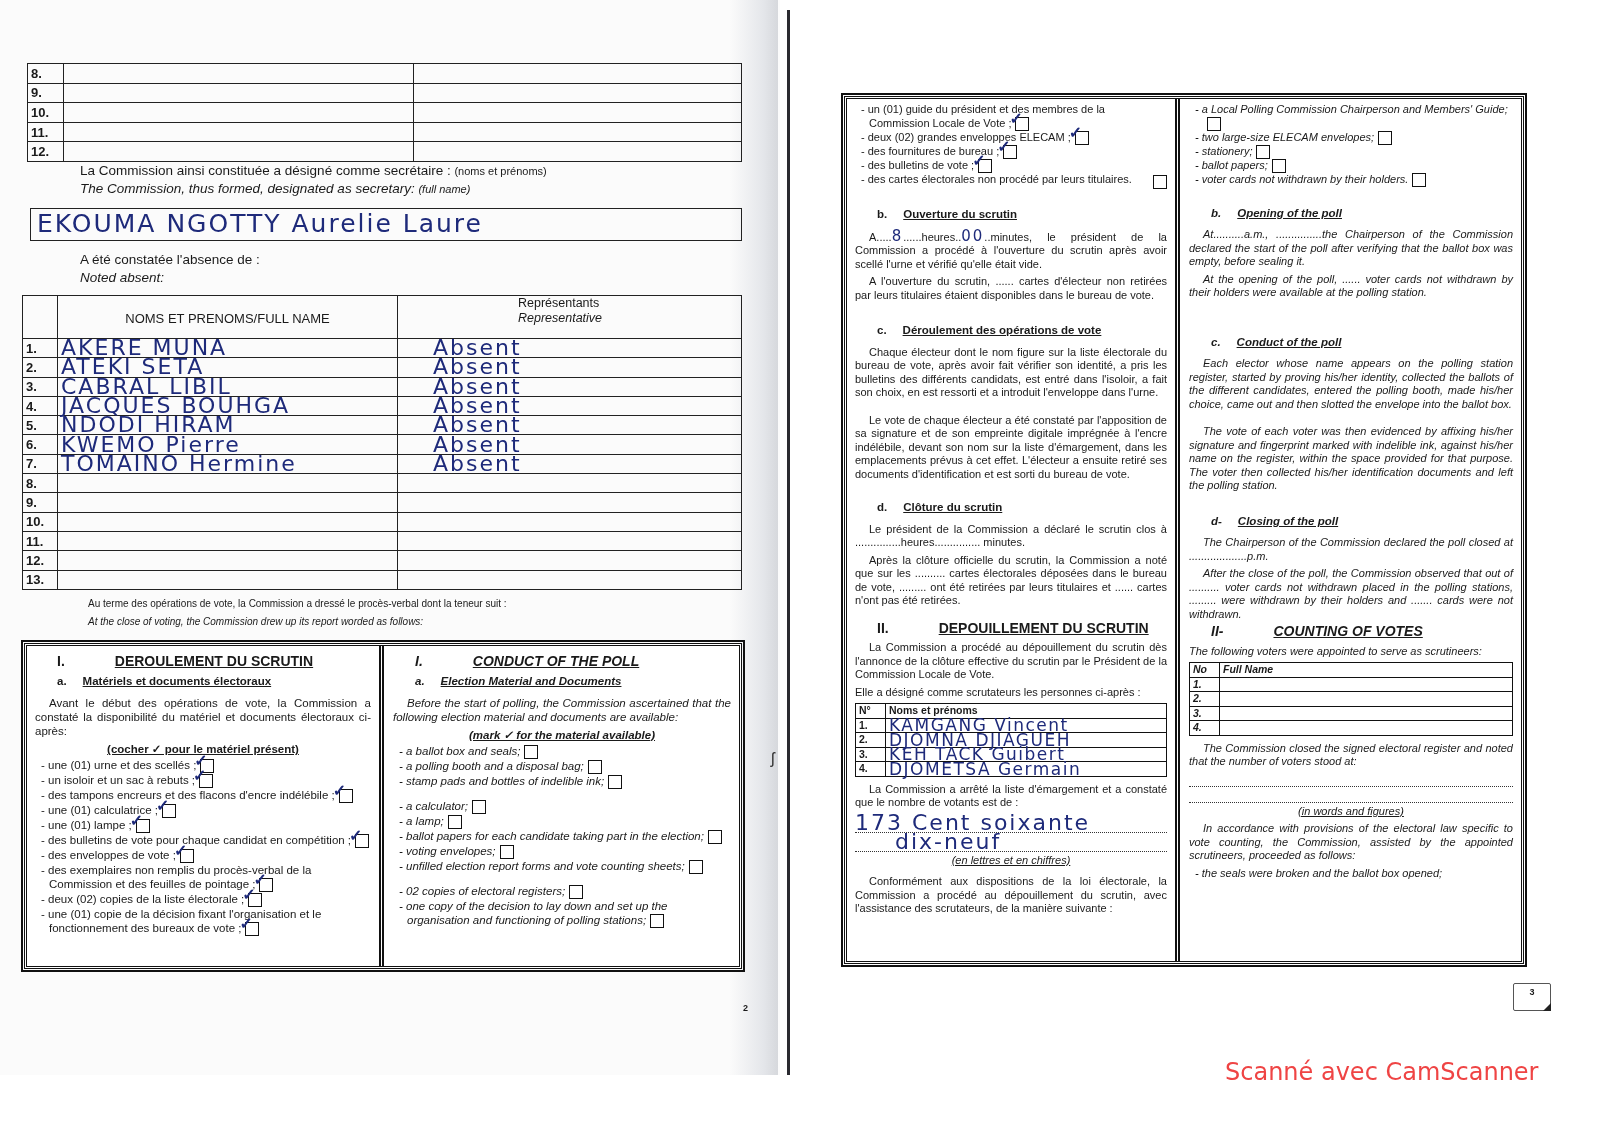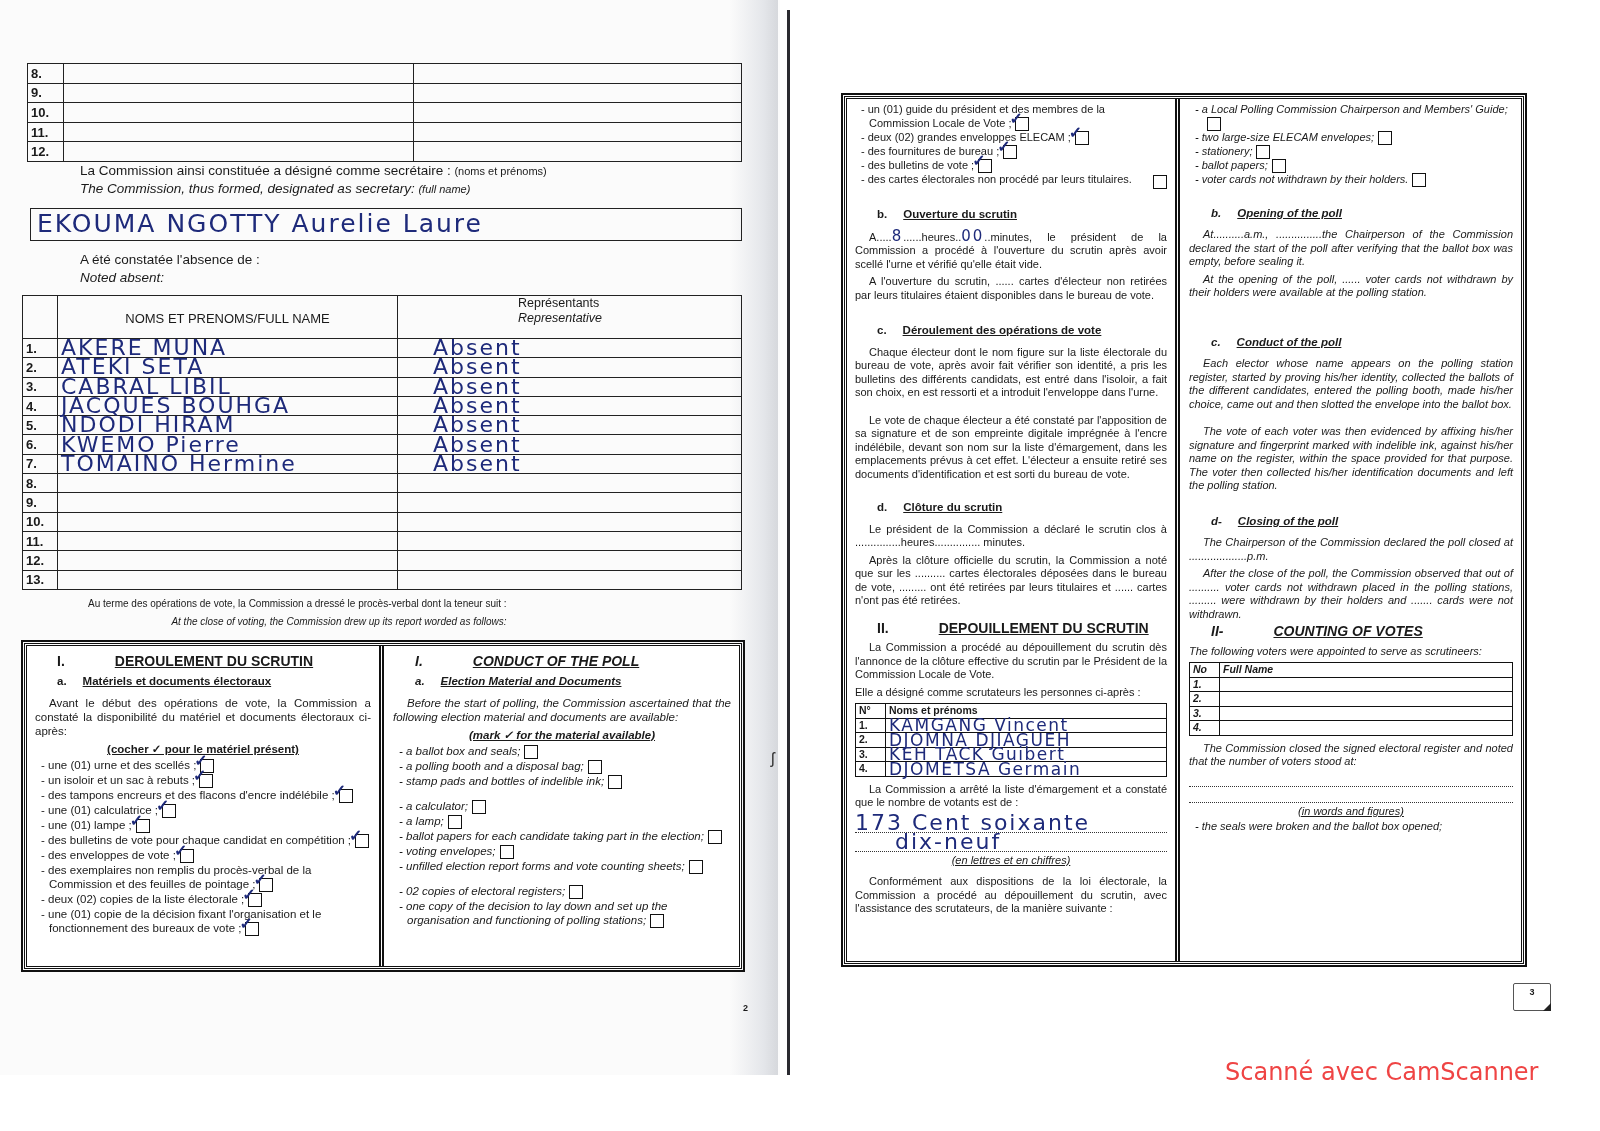--- a/index.html
+++ b/index.html
@@ -34,21 +34,21 @@
   .absent-table th, .absent-table td { border: 1.5px solid #222; font-size: 13px; }
   .absent-table th { font-weight: normal; height: 36px; vertical-align: bottom; padding-bottom: 12px; }
   .absent-table th.rep { font-size: 12.5px; line-height: 15px; text-align: left; padding-left: 120px; }
   .absent-table th.rep span.en { font-style: italic; display:block; }
   .absent-table td { height: 19.3px; padding: 0 3px; }
   .absent-table td.num { width: 35px; font-weight: bold; }
   .absent-table td.name { width: 340px; font-size: 22px; line-height: 18px; }
   .absent-table td.rep-val { font-size: 22px; line-height: 18px; padding-left: 35px; }
 
   .close-intro { position: absolute; left: 88px; top: 595px; font-size: 10px; line-height: 18px; }
-  .close-intro .en { font-style: italic; text-align: right; }
+  .close-intro .en { font-style: italic; }
 
   
   .dbl-box { position: absolute; border: 3px double #111; outline: 2px solid #111; outline-offset: 1px; background: #fff; }
   .col { position: absolute; top: 0; bottom: 0; padding: 4px 8px; font-size: 11.5px; line-height: 14px; overflow: hidden; }
   .col-divider { position: absolute; top: 0; bottom: 0; width: 5px; border-left: 2px solid #111; border-right: 2px solid #111; }
   .sec-title { display: flex; gap: 50px; font-weight: bold; font-size: 14px; margin: 4px 0 6px 22px; }
   .sec-title .t { text-decoration: underline; }
   .sub-title { display: flex; gap: 16px; font-weight: bold; font-size: 11.5px; margin: 4px 0 8px 22px; }
   .sub-title .t { text-decoration: underline; }
   .para { text-align: justify; text-indent: 14px; margin-bottom: 4px; }
@@ -380,18 +380,19 @@
         <tr>
             <td class="num">4.</td>
             <td></td>
           </tr>
       </tbody>
     </table>
     <p class="para">The Commission closed the signed electoral register and noted that the number of voters stood at:</p>
     <div class="dots"></div>
     <div class="dots"></div>
     <p class="note" style="font-weight:normal;">(in words and figures)</p>
+    <p class="para" style="margin-top:4px;">In accordance with provisions of the electoral law specific to vote counting, the Commission, assisted by the appointed scrutineers, proceeded as follows:</p>
     <p class="item">- the seals were broken and the ballot box opened;</p>
   </div>
 </div>
 
 <div class="page-num-right">3</div>
 <div class="watermark">Scanné avec CamScanner</div>
 
 </body></html>

